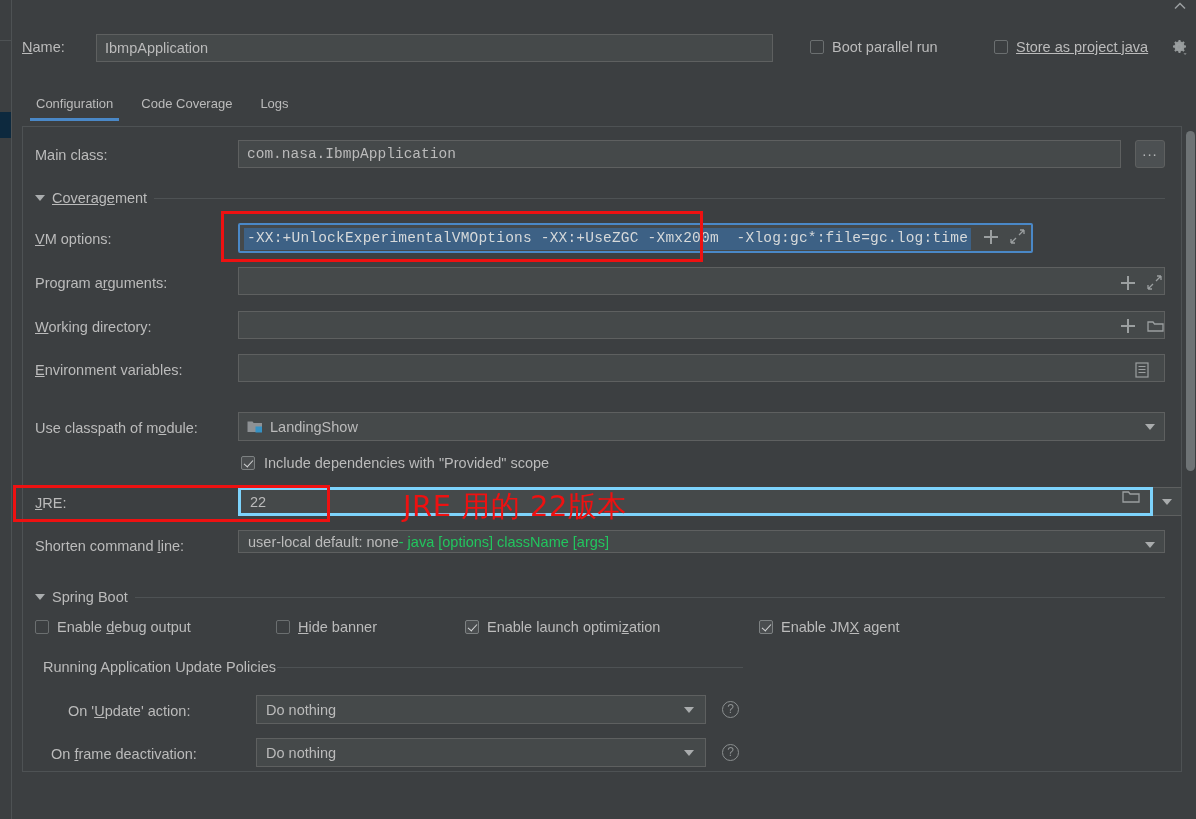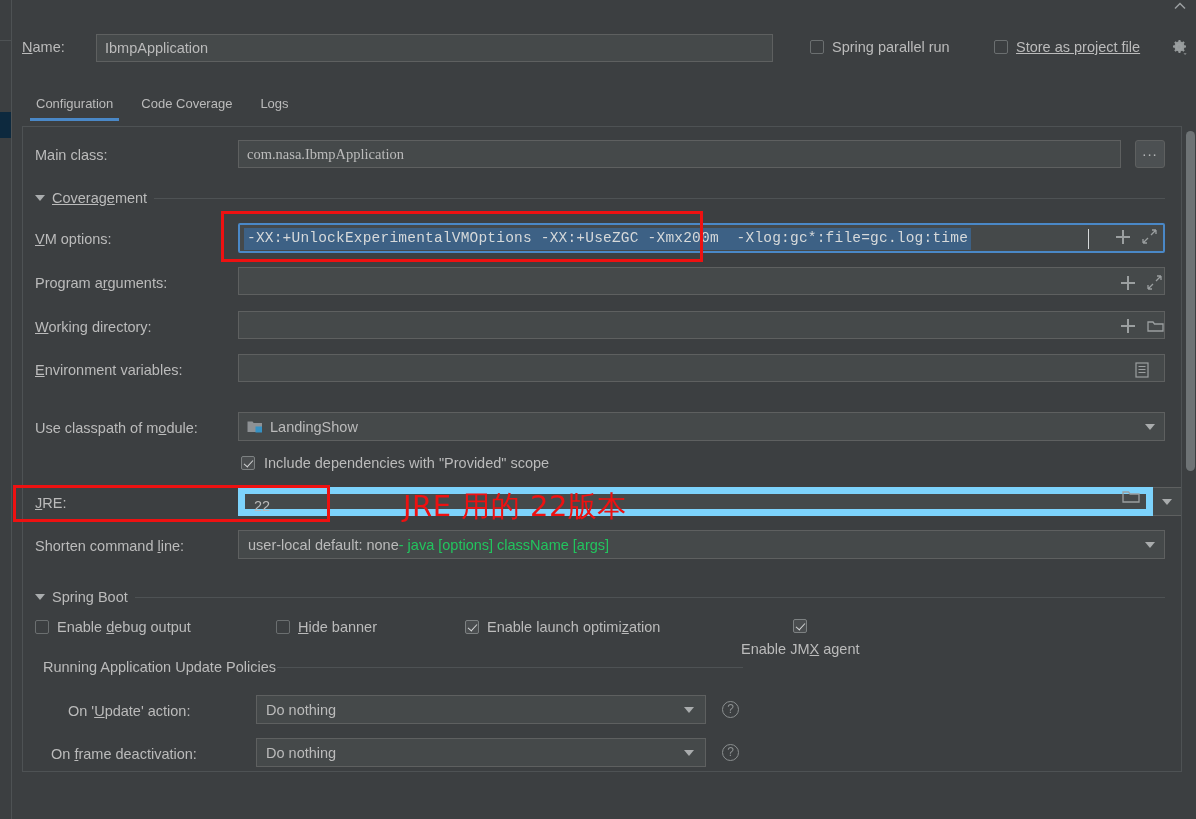--- a/index.html
+++ b/index.html
@@ -152,21 +152,21 @@
     color: #bbbbbb;
     font-size: 14.5px;
     white-space: nowrap;
   }
   .txtfield {
     position: absolute;
     box-sizing: border-box;
     background: #45494a;
     border: 1px solid #5e6060;
     color: #bbbbbb;
-    font-family: Liberation Serif, serif;
+    font-family: Liberation Mono, monospace;
     font-size: 14.5px;
     padding: 0 8px;
     outline: none;
     height: 28px;
     line-height: 26px;
     white-space: nowrap;
     overflow: hidden;
   }
   .txtfield.empty { background: #45494a; }
   
@@ -205,21 +205,21 @@
   #env-header .sep-line {
     flex: 1;
     height: 1px;
     background: #4e5254;
   }
   
   #vm-label { left: 12px; top: 104px; }
   #vm-field-outer {
     position: absolute;
     left: 215px; top: 96px;
-    width: 927px; height: 30px;
+    width: 795px; height: 30px;
     box-sizing: border-box;
     background: #45494a;
     border: 2px solid #4a88c7;
     border-radius: 2px;
     overflow: hidden;
   }
   #vm-text {
     position: absolute;
     left: 4px; top: 3px;
     font-family: "Liberation Mono", monospace;
@@ -318,34 +318,34 @@
     border: 1px solid #5e6060;
     border-left: none;
   }
   #jre-combo-btn .caret-down { position: absolute; left: 9px; top: 11px; }
   #jre-fieldwrap {
     position: absolute;
     left: 215px; top: 360px;
     width: 915px; height: 29px;
     box-sizing: border-box;
     background: #45494a;
-    border: 7px solid #7dd3fc;
+    border: 3px solid #7dd3fc;
   }
   #jre-value {
     position: absolute;
     left: 9px; top: 4px;
     font-size: 14.5px;
     color: #bbbbbb;
   }
   
   #sc-label { left: 12px; top: 411px; }
   #sc-field {
     position: absolute;
     left: 215px; top: 403px;
-    width: 927px; height: 29px;
+    width: 927px; height: 23px;
     box-sizing: border-box;
     background: #45494a;
     border: 1px solid #5e6060;
     display: flex;
     align-items: center;
     padding-left: 9px;
   }
   #sc-caret { position: absolute; right: 9px; top: 11px; }
   .dim { color: #22c55e; }
   
@@ -360,21 +360,21 @@
   #sb-header .sep-line { flex: 1; height: 1px; background: #4e5254; }
   #sb-checks {
     position: absolute;
     left: 12px; top: 492px;
     width: 1130px; height: 22px;
   }
   #sb-checks .cb-wrap { top: 0; }
   #cb-debug { left: 0px; }
   #cb-hide { left: 241px; }
   #cb-launch { left: 430px; }
-  #cb-jmx { left: 706px; flex-direction: column; }
+  #cb-jmx { left: 724px; }
   
   #rap-header {
     position: absolute;
     left: 20px; top: 532px;
     display: flex;
     align-items: center;
     gap: 1px;
     width: 700px;
   }
   #rap-header .sep-line { flex: 1; height: 1px; background: #4e5254; }
@@ -463,26 +463,26 @@
   <div id="left-rail-selection"></div>
 </div>
 
 <div id="name-row">
   <span id="name-label" class="field-label"><span class="ul">N</span><span></span>ame:</span>
   <input id="name-input" type="text" value="IbmpApplication" style="">
 </div>
 
 <div id="cb-parallel" class="cb-wrap">
   <span class="cbox"></span>
-  <span>Spring parallel run</span>
+  <span>Boot parallel run</span>
 </div>
 
 <div id="cb-storefile" class="cb-wrap">
   <span class="cbox"></span>
-  <span class="ul">Store as project file</span>
+  <span class="ul">Store as project java</span>
 </div>
 
 <svg id="gear-icon-top" viewBox="0 0 18 18">
   <path fill="#9b9fa0" d="M9 5.6a3.4 3.4 0 100 6.8 3.4 3.4 0 000-6.8zm0 5.1a1.7 1.7 0 110-3.4 1.7 1.7 0 010 3.4z"></path>
   <path fill="#9b9fa0" d="M16 7.6l-1.6-.3a5.6 5.6 0 00-.6-1.4l.9-1.3-1.3-1.3-1.3.9a5.6 5.6 0 00-1.4-.6L10.4 2H8.6l-.3 1.6a5.6 5.6 0 00-1.4.6l-1.3-.9L4.3 4.6l.9 1.3a5.6 5.6 0 00-.6 1.4L3 7.6v1.8l1.6.3c.13.5.34.97.6 1.4l-.9 1.3 1.3 1.3 1.3-.9c.43.27.9.47 1.4.6l.3 1.6h1.8l.3-1.6a5.6 5.6 0 001.4-.6l1.3.9 1.3-1.3-.9-1.3c.27-.43.47-.9.6-1.4l1.6-.3V7.6z" opacity="0.95"></path>
   <path fill="#8b8f90" d="M13.5 15.2l1.6 1.8 1.6-1.8z"></path>
 </svg>
 
 <svg id="chevron-top" viewBox="0 0 16 12">
   <path d="M3 8.5L8 3.5l5 5" stroke="#9b9fa0" stroke-width="1.5" fill="none"></path>

